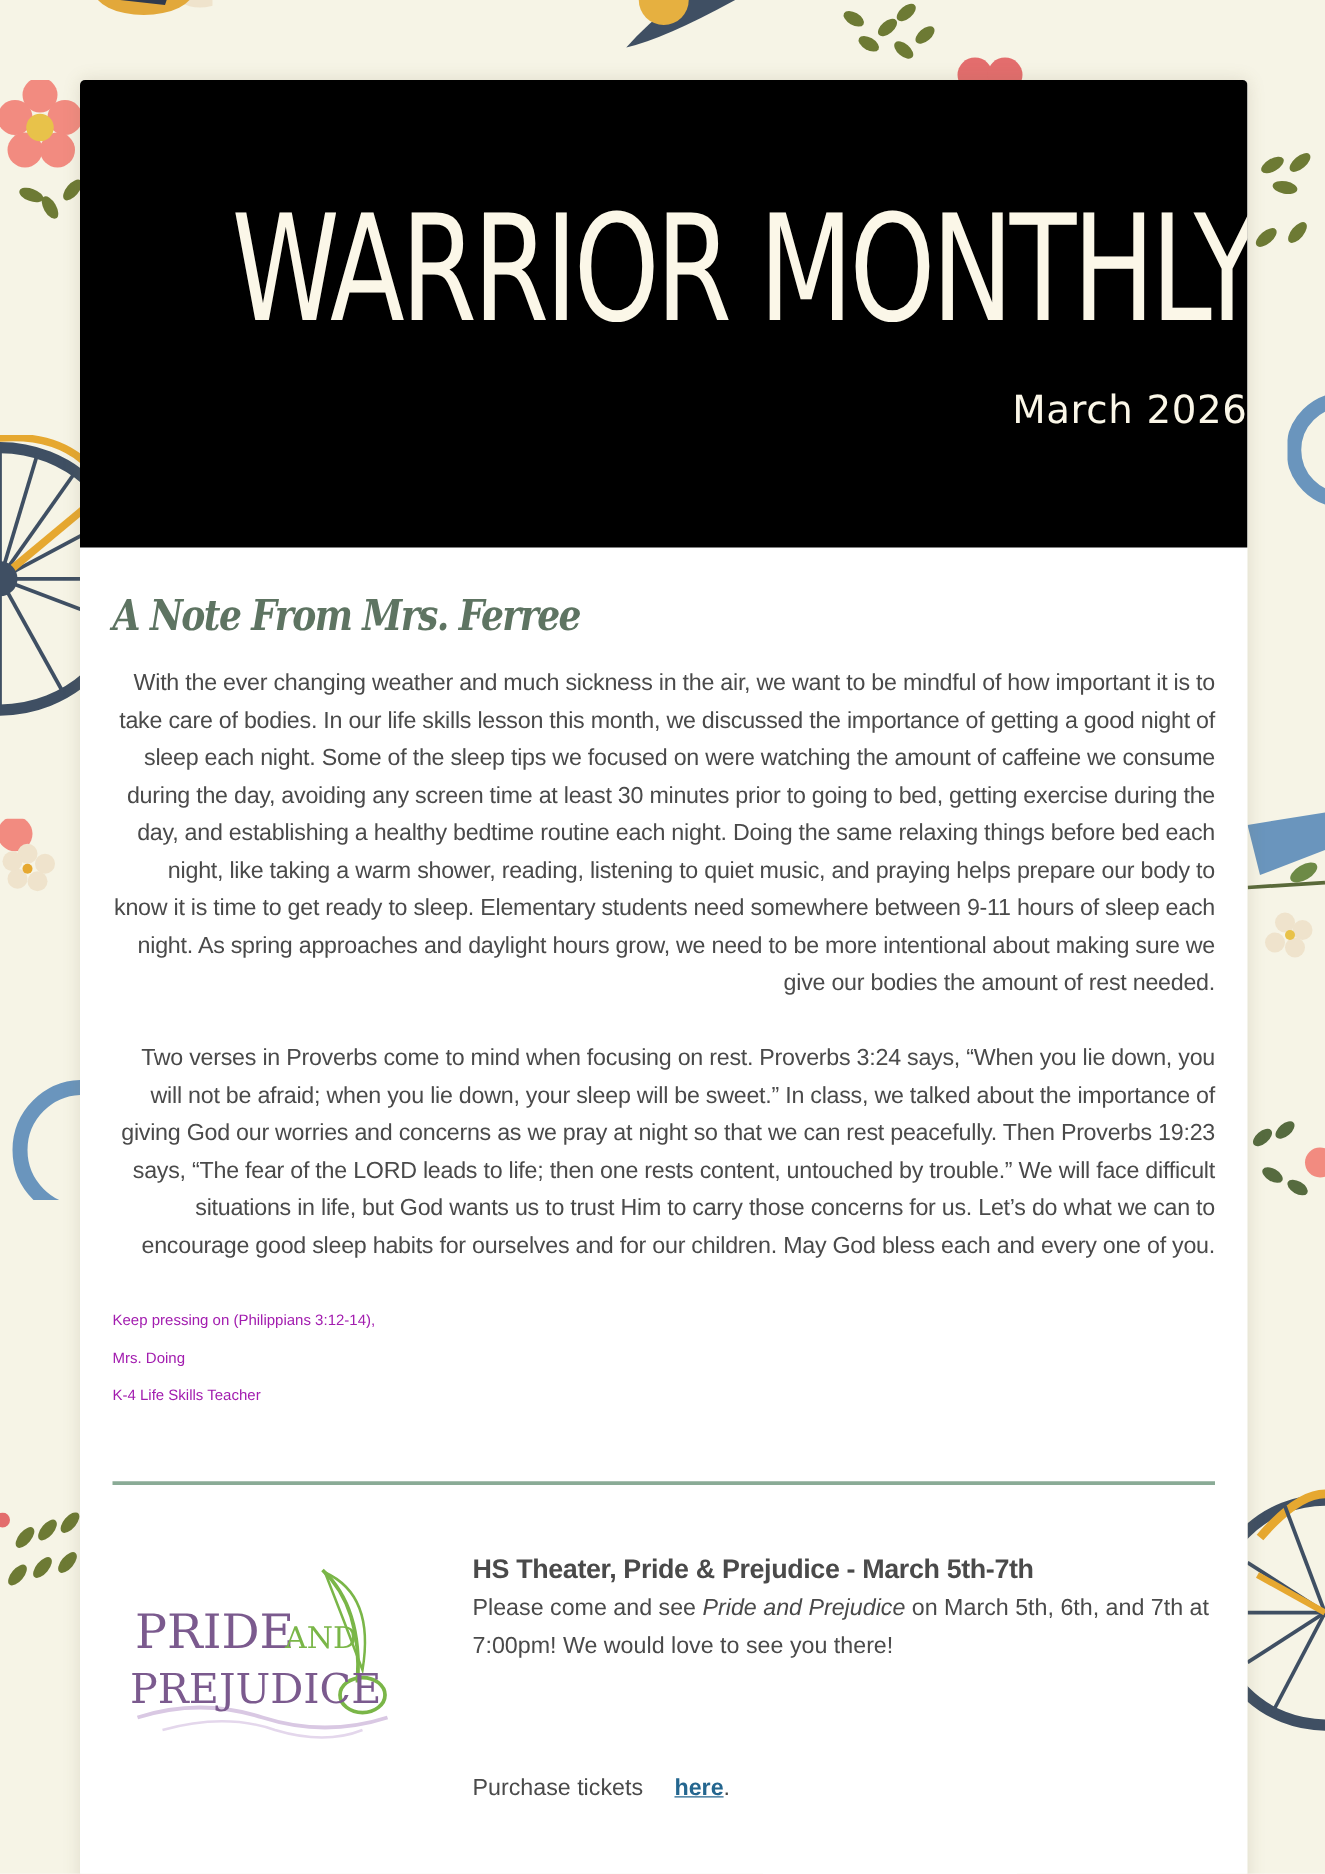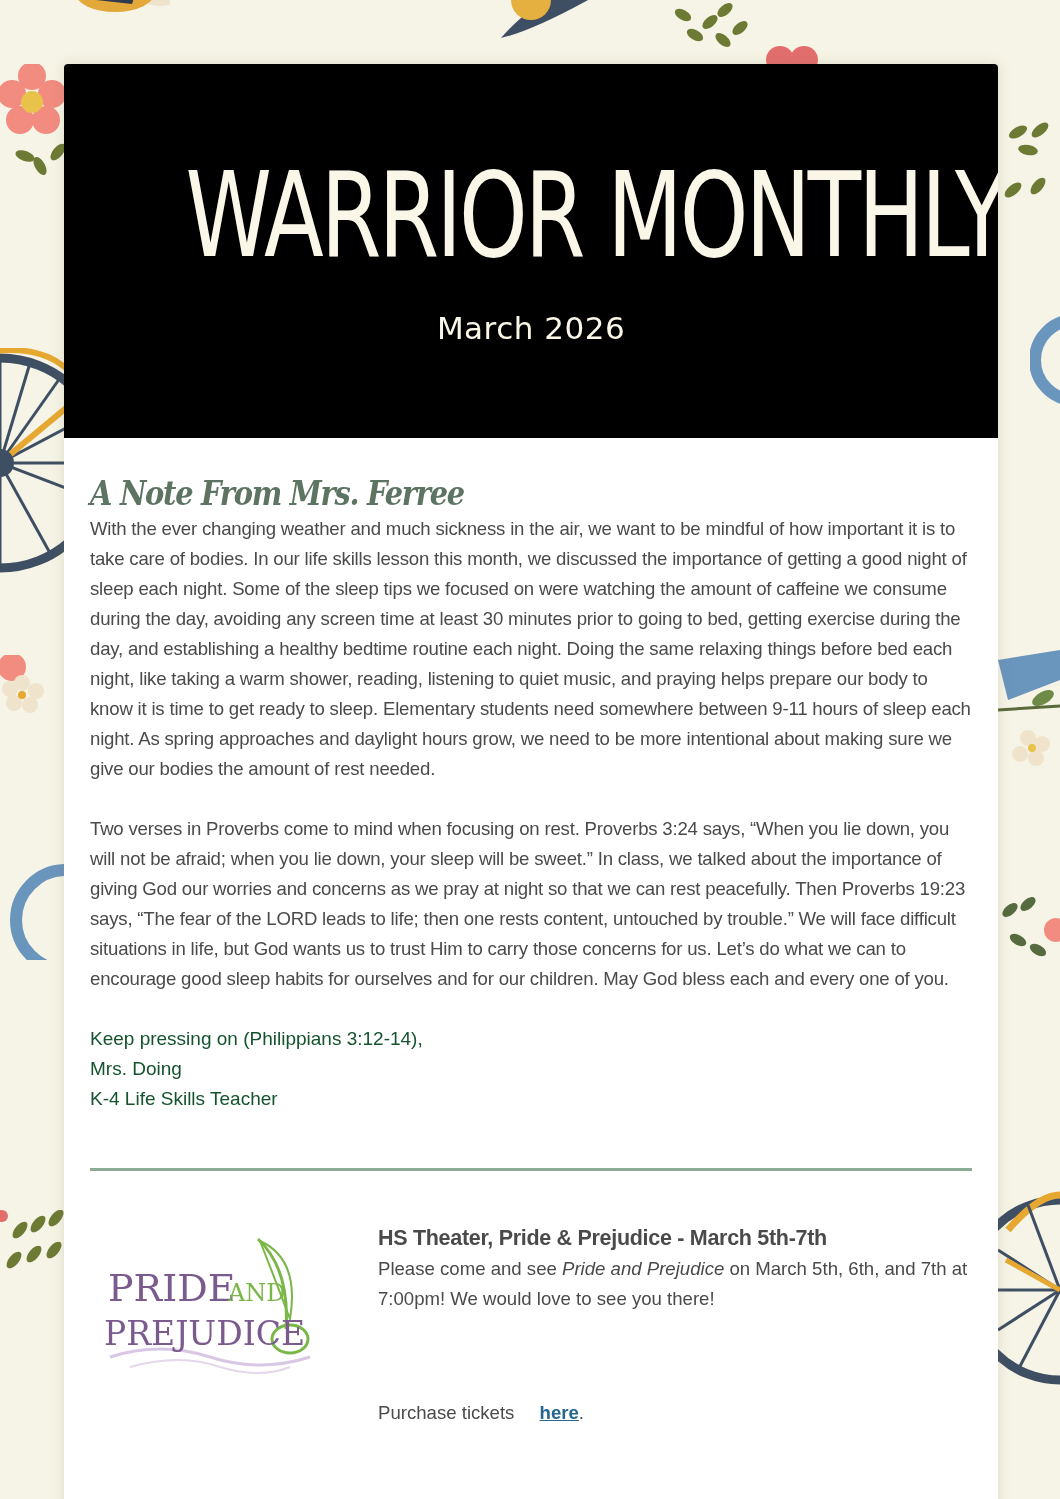--- a/index.html
+++ b/index.html
@@ -22,34 +22,36 @@
     position: absolute; left: 0; right: 0; top: 92px;
     font-family: "DejaVu Sans", sans-serif; font-weight: normal;
     color: #fbf7e8; font-size: 118px; letter-spacing: -4px;
     transform: scaleX(0.74); transform-origin: center;
     line-height: 1; white-space: nowrap;
   }
   .issue-date {
     position: absolute; left: 0; right: 0; top: 246px;
     color: #fbf7e8; font-size: 31px; font-family: "DejaVu Sans", sans-serif;
     letter-spacing: 0.5px;
+    text-align: right;
   }
   .body { padding: 0 26px 0 26px; }
   .note-title {
     margin: 34px 0 0 0; color: #5e7462;
     font-family: "DejaVu Serif", serif; font-style: italic; font-weight: bold;
     font-size: 34px; letter-spacing: -1.5px; line-height: 42px;
     transform: scaleX(0.85); transform-origin: left;
   }
   .para {
-    color: #4a4a4a; font-size: 18.6px; line-height: 30px; margin: 0 0 0 0;
+    color: #4a4a4a; font-size: 18.6px; line-height: 30px; margin: 17px 0 0 0;
     letter-spacing: -0.2px;
+    text-align: right;
   }
   .para + .para { margin-top: 30px; }
-  .signoff { color: #14532d; font-size: 19px; line-height: 30px; margin-top: 30px; }
+  .signoff { color: #a21caf; font-size: 12px; line-height: 30px; margin-top: 30px; }
   .signoff div { display: block; }
   .divider { height: 3px; background: #8aab96; margin: 54px 0 0 0; }
   .event { display: flex; margin-top: 52px; }
   .event-logo {
     width: 248px; height: 150px; flex: none; position: relative; margin-top: 6px; text-align: center;
   }
   .event-text { margin-left: 40px; flex: 1; }
   .event-title { color: #4a4a4a; font-weight: bold; font-size: 21.5px; line-height: 28px; letter-spacing: -0.3px; margin-top: 1px; }
   .event-desc { color: #4a4a4a; font-size: 18.6px; line-height: 30px; margin-top: 2px; }
   .event-desc em { font-style: italic; }

